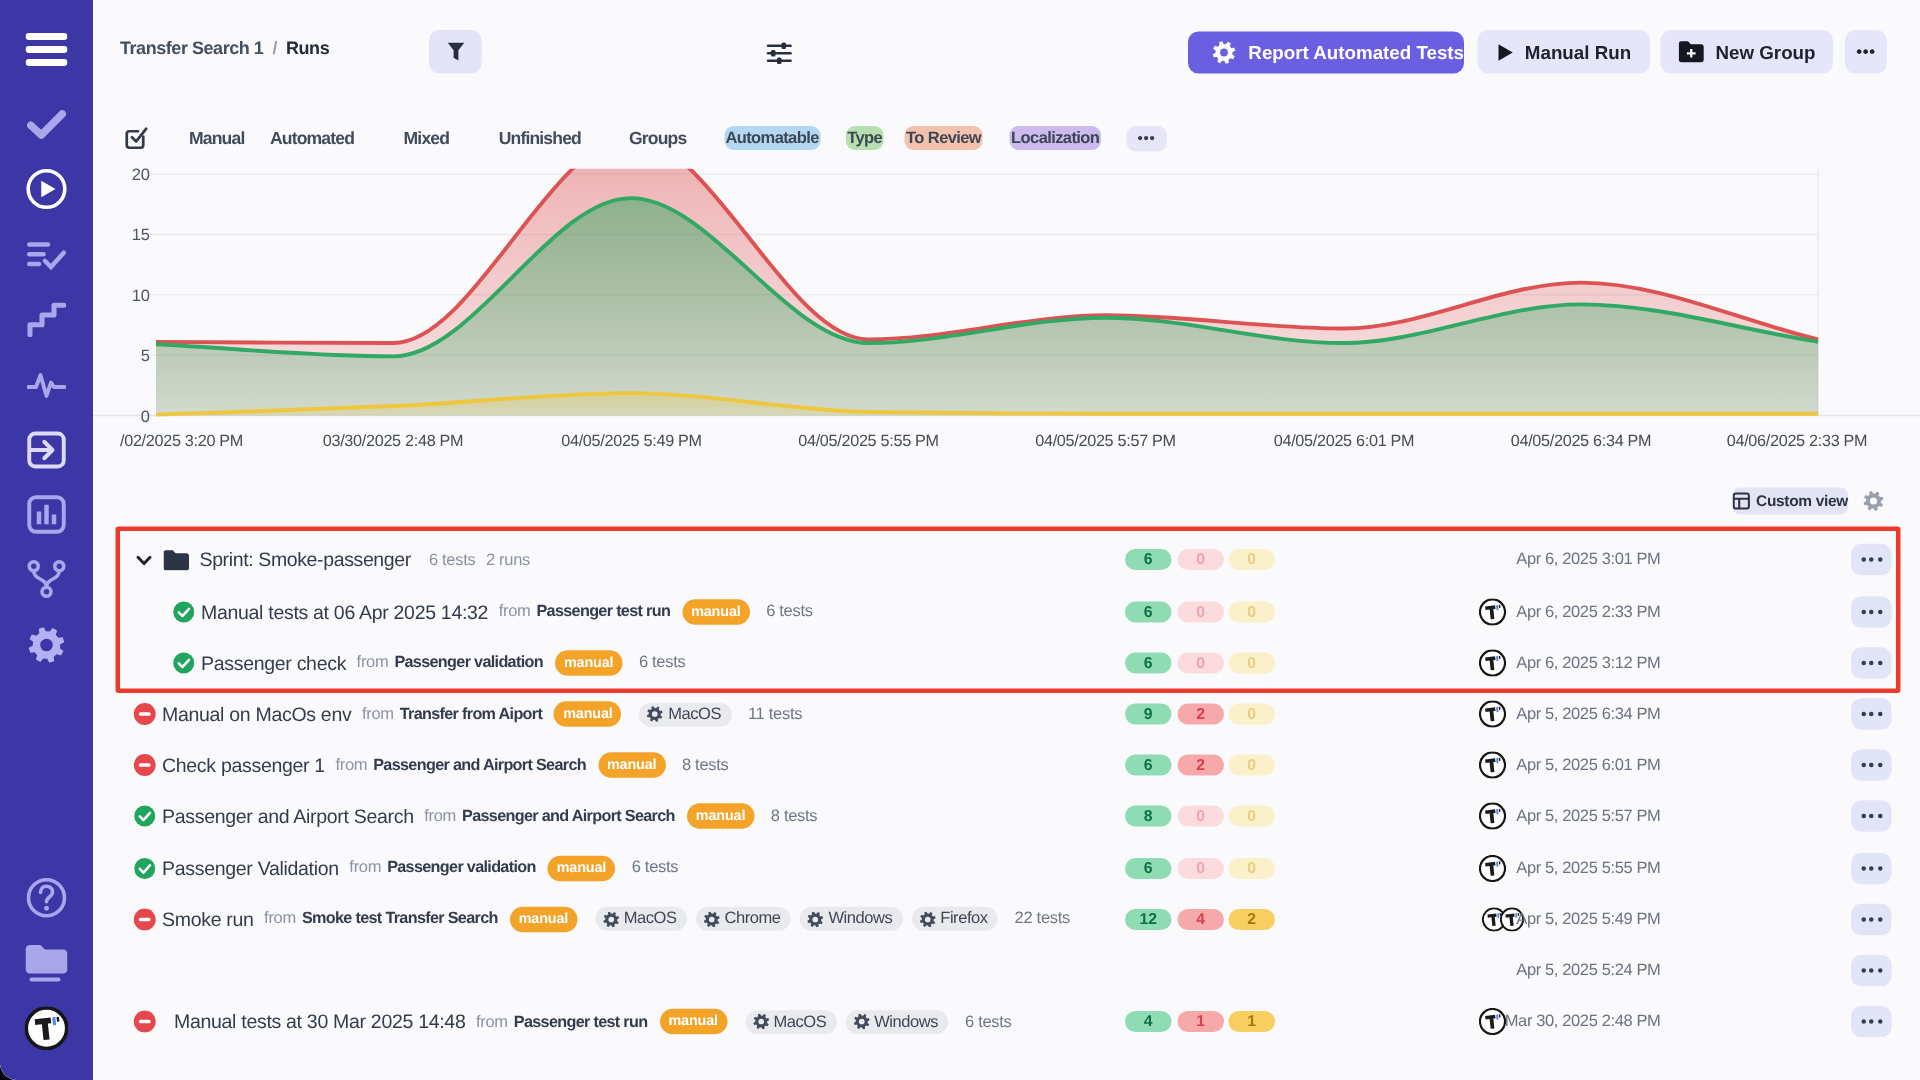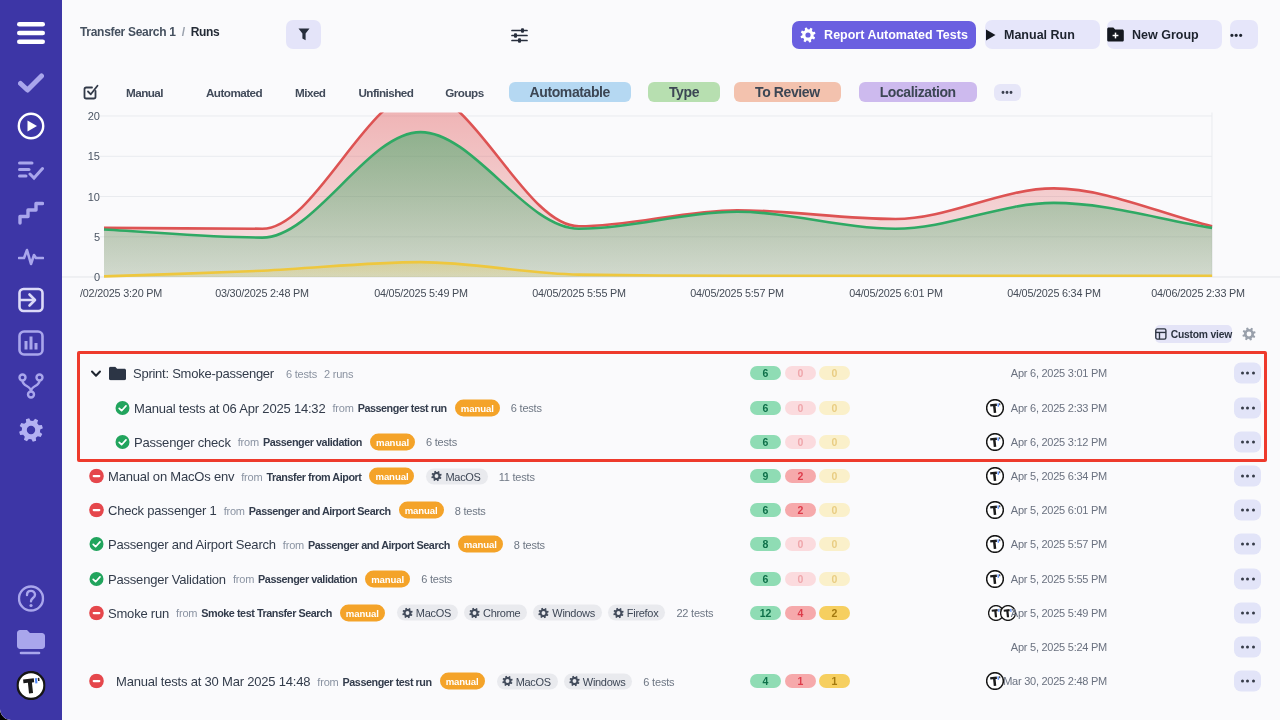--- a/index.html
+++ b/index.html
@@ -8,25 +8,25 @@
 #app { position:absolute; left:0; top:0; width:1280px; height:720px; background:#fafafc; border-bottom-left-radius:11px; overflow:hidden; }
 #sidebar { position:absolute; left:0; top:0; width:62px; height:720px; background:#3d36a6; border-bottom-left-radius:11px; }
 .sic { position:absolute; left:50%; transform:translateX(-50%); display:flex; }
 #title { position:absolute; left:80px; top:25px; font-size:12px; font-weight:bold; color:#45505f; letter-spacing:-0.3px; }
 #title .sl { color:#9aa1ad; font-weight:600; padding:0 6px; }
 #title .runs { color:#242b36; }
 .hbtn { position:absolute; top:20px; height:29px; background:#e4e4f9; border-radius:7px; display:flex; align-items:center; justify-content:center; }
 #filterbtn { left:286px; width:35px; }
 #searchbox { position:absolute; left:329px; top:20px; width:170px; height:29px; background:#fff; border:1px solid #d8dbe2; border-radius:8px; display:flex; align-items:center; padding:0 11px; color:#868e9c; font-size:12.5px; gap:10px; }
 #sliders { position:absolute; left:511px; top:28px; display:flex; }
-#rat { position:absolute; left:792px; top:20.5px; width:184px; height:28px; background:#6a5fe0; color:#fff; border-radius:7px; display:flex; align-items:center; justify-content:center; gap:8px; font-size:12.5px; font-weight:600; }
-.dbtn { position:absolute; top:20px; height:29px; background:#e6e6fa; border-radius:7px; display:flex; align-items:center; gap:8px; font-size:12.5px; font-weight:600; color:#1d232e; }
+#rat { position:absolute; left:792px; top:20.5px; width:184px; height:28px; background:#6a5fe0; color:#fff; border-radius:7px; display:flex; align-items:center; justify-content:flex-end; gap:8px; font-size:12.5px; font-weight:600; }
+.dbtn { position:absolute; top:20px; height:29px; background:#e6e6fa; border-radius:7px; display:flex; align-items:center; justify-content:center; gap:8px; font-size:12.5px; font-weight:600; color:#1d232e; }
 #tabs { position:absolute; left:83px; top:82px; height:20px; display:flex; align-items:center; }
 .tab { font-size:11.7px; font-weight:600; color:#424b5a; letter-spacing:-0.55px; }
-.chip { font-size:14px; font-weight:600; color:#3c4654; border-radius:6px; padding:2px 21px; letter-spacing:-0.4px; }
+.chip { font-size:11px; font-weight:600; color:#3c4654; border-radius:6px; padding:2px 1px; letter-spacing:-0.4px; }
 #chart { position:absolute; left:0; top:100px; }
 #cview { position:absolute; left:1155px; top:325px; width:77px; height:18px; background:#e4e4f7; border-radius:5px; display:flex; align-items:center; justify-content:center; gap:4px; font-size:10.3px; font-weight:600; color:#2c3340; white-space:nowrap; letter-spacing:-0.2px; }
 #cgear { position:absolute; left:1242px; top:327px; display:flex; }
 #redbox { position:absolute; left:77px; top:351px; width:1190px; height:111px; border:3px solid #ee3a2c; border-radius:2px; }
 .row { position:absolute; left:62px; width:1098px; height:34.2px; }
 .rowin { position:absolute; top:50%; transform:translateY(-50%); display:flex; align-items:center; }
 .rtitle { font-size:13px; color:#333c4b; white-space:nowrap; letter-spacing:-0.2px; }
 .gtitle { font-size:13px; font-weight:500; color:#323b4a; white-space:nowrap; letter-spacing:-0.25px; }
 .from { font-size:11px; color:#8a93a2; margin-left:7px; letter-spacing:-0.2px; }
 .src { font-size:10.8px; font-weight:bold; color:#333c4c; margin-left:4px; white-space:nowrap; letter-spacing:-0.45px; }
@@ -246,21 +246,21 @@
       <span style="font-weight:bold; font-size:11px; letter-spacing:0.5px;">•••</span>
     </div>
 <div id="tabs">
       <span style="display:flex">
         <svg width="16" height="16" viewBox="0 0 16 16" style="">
           <path d="M12.5,7 L12.5,12.7 C12.5,13.7 11.7,14.5 10.7,14.5 L3.3,14.5 C2.3,14.5 1.5,13.7 1.5,12.7 L1.5,5.3 C1.5,4.3 2.3,3.5 3.3,3.5 L9,3.5" fill="none" stroke="#323a49" stroke-width="1.8" stroke-linecap="round"></path>
           <path d="M5,7.5 L7.8,10.3 L14.5,1.8" fill="none" stroke="#323a49" stroke-width="1.8" stroke-linecap="round" stroke-linejoin="round"></path>
         </svg>
       </span>
 <span class="tab" style="margin-left:27px">Manual</span>
-<span class="tab" style="margin-left:43px">Automated</span>
+<span class="tab" style="margin-left:17px">Automated</span>
 <span class="tab" style="margin-left:33px">Mixed</span>
 <span class="tab" style="margin-left:33px">Unfinished</span>
 <span class="tab" style="margin-left:32px">Groups</span>
 <span class="chip" style="margin-left:25px;background:#b5d8f2;">Automatable</span>
 <span class="chip" style="margin-left:17px;background:#b7dfb0;">Type</span>
 <span class="chip" style="margin-left:14px;background:#f3c2ae;">To Review</span>
 <span class="chip" style="margin-left:18px;background:#cdbaee;">Localization</span>
 <span class="chip" style="margin-left:17px;background:#e6e6f8;color:#3a3f4e;width:27px;height:17px;padding:0;display:flex;align-items:center;justify-content:center;letter-spacing:0.5px;font-size:10px;">•••</span>
     </div>
 <div id="cview"><svg width="12" height="12" viewBox="0 0 12 12" style="">

